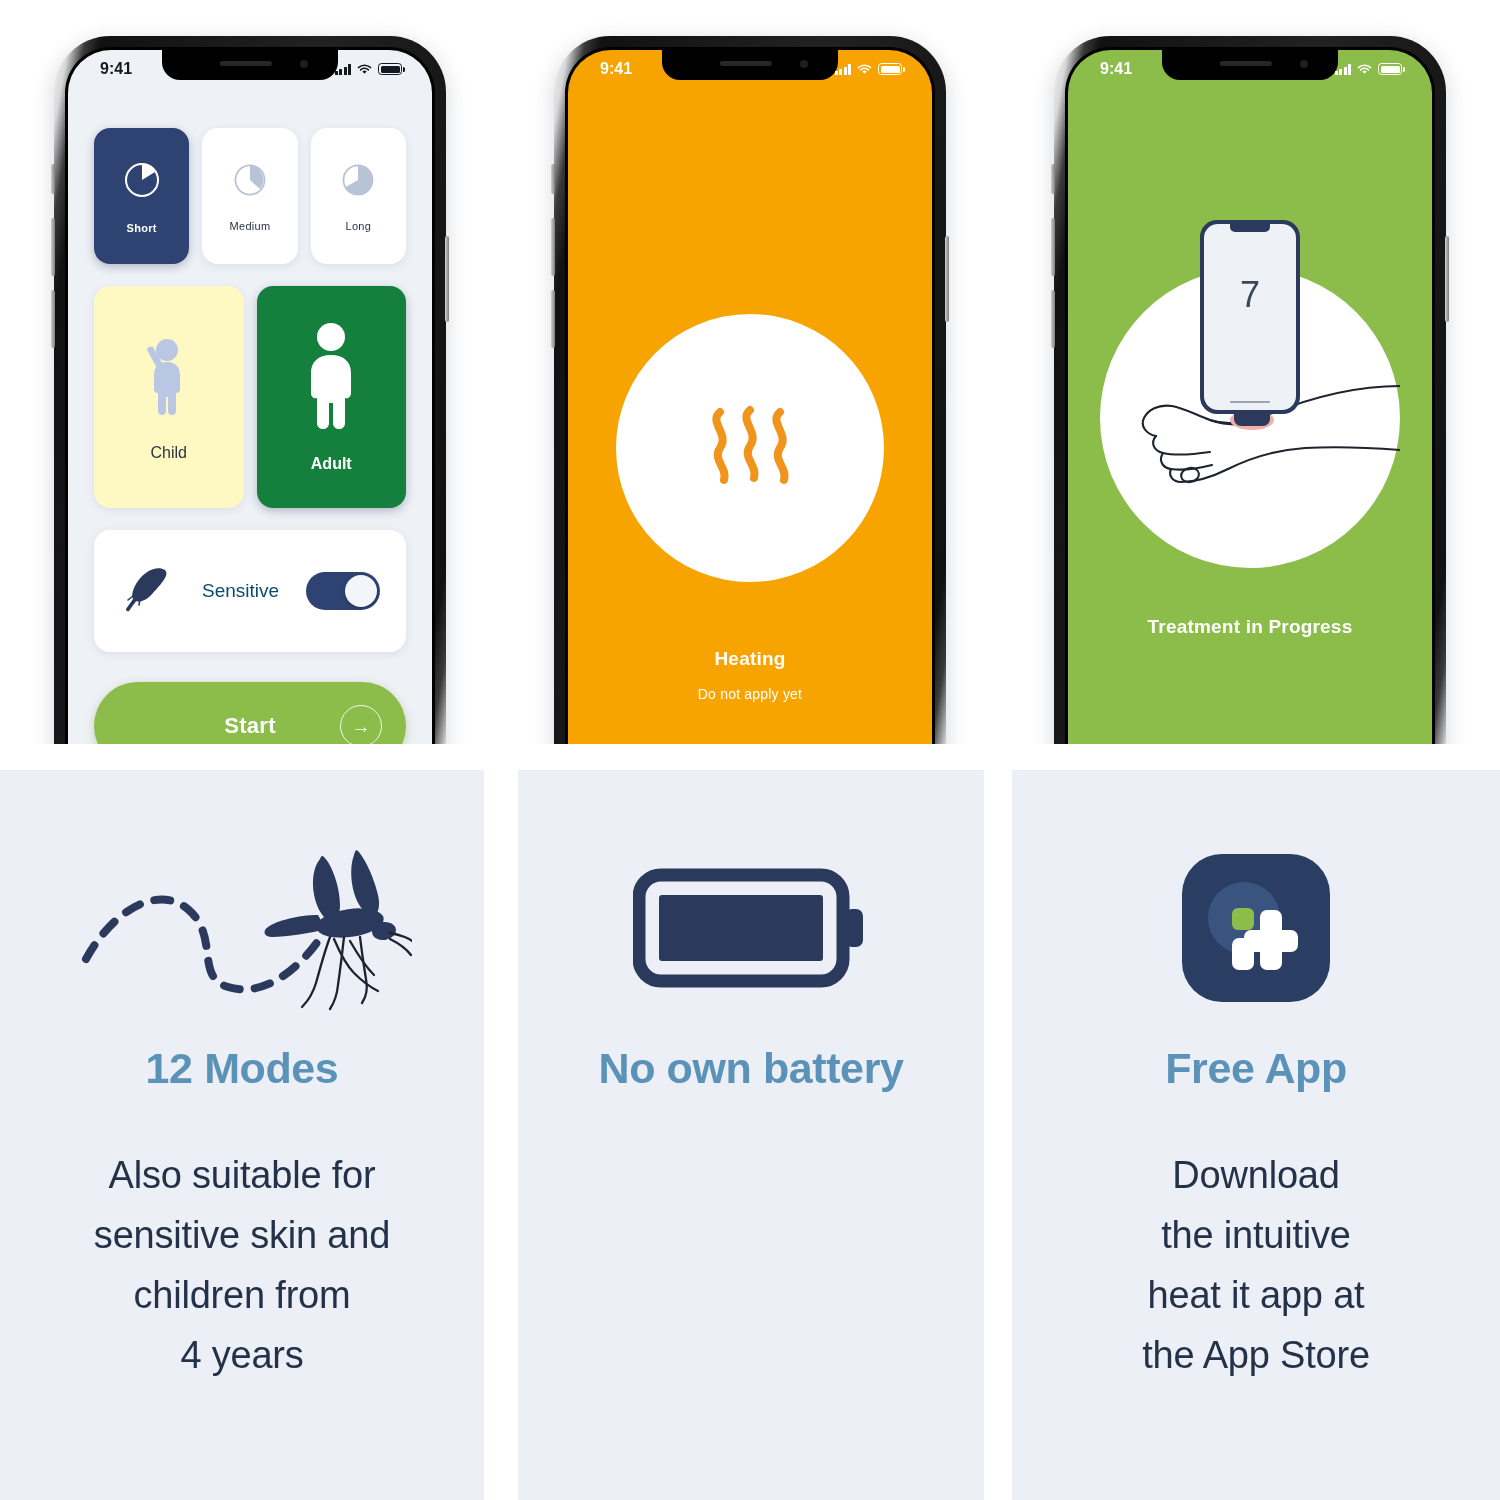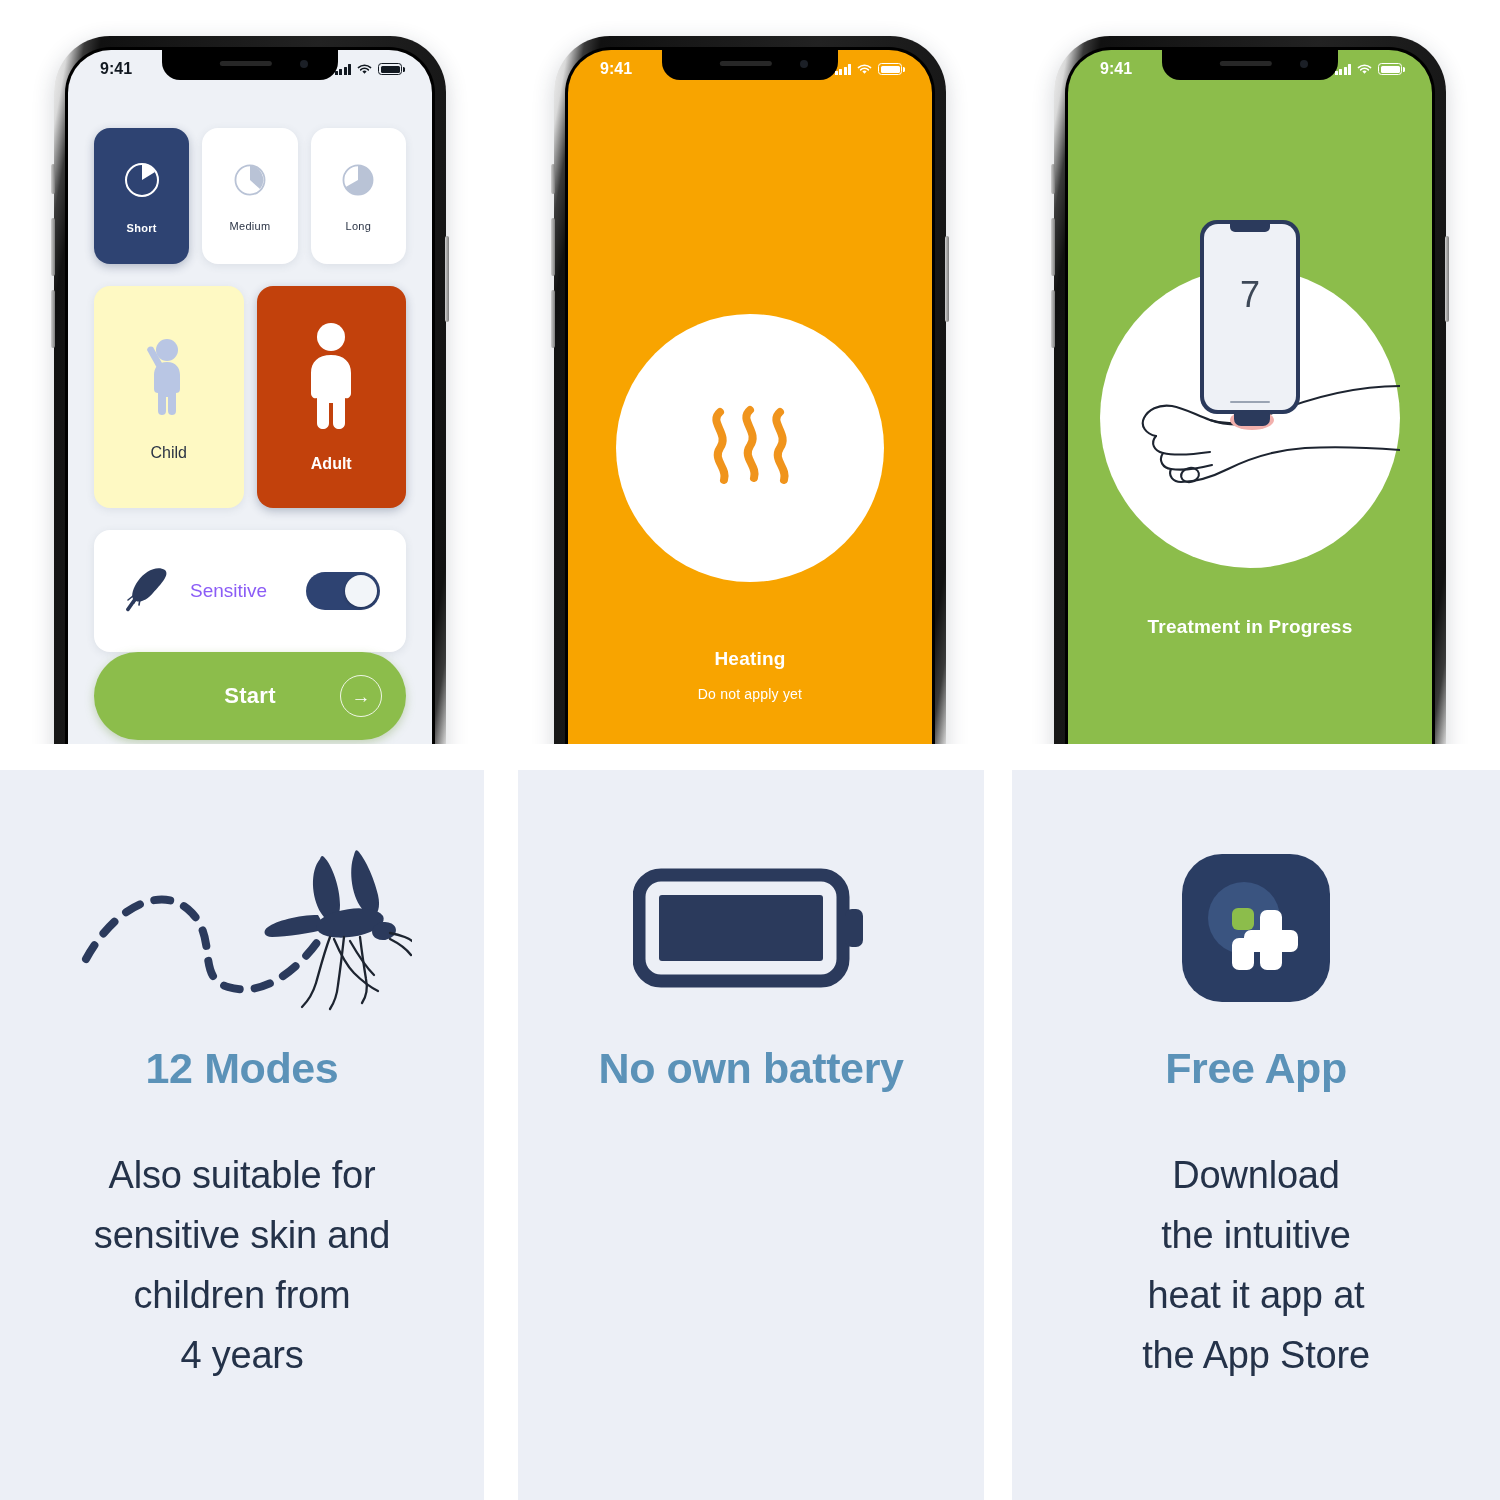--- a/index.html
+++ b/index.html
@@ -118,41 +118,41 @@
   .mode-card.sel { background: #2e4372; box-shadow: 0 3px 10px rgba(40,55,90,.30); }
   .mode-label { font-size: 11px; color: #2b3445; letter-spacing: .3px; }
   .mode-card.sel .mode-label { color: #ffffff; font-weight: bold; }
 
   .who-row { display: flex; gap: 13px; margin-top: 22px; }
   .who-card {
     flex: 1; height: 222px; border-radius: 16px; background: #fef9c3;
     display: flex; flex-direction: column; align-items: center; justify-content: center;
     box-shadow: 0 2px 8px rgba(60,75,100,.10);
   }
-  .who-card.sel { background: #c2410c; box-shadow: 0 3px 10px rgba(40,55,90,.30); }
+  .who-card.sel { background: #15803d; box-shadow: 0 3px 10px rgba(40,55,90,.30); }
   .who-label { font-size: 16px; color: #2b3445; margin-top: 22px; }
   .who-card.sel .who-label { color: #ffffff; font-weight: bold; }
 
   .sens-card {
     margin-top: 22px; height: 122px; border-radius: 16px; background: #ffffff;
     display: flex; align-items: center; padding: 0 26px;
     box-shadow: 0 2px 8px rgba(60,75,100,.10);
   }
-  .sens-label { font-size: 19px; color: #8b5cf6; margin-left: 16px; flex: 1; }
+  .sens-label { font-size: 19px; color: #0c4a6e; margin-left: 28px; flex: 1; }
   .toggle {
     width: 74px; height: 38px; border-radius: 19px; background: #2e4372;
     position: relative; flex: none;
   }
   .toggle .knob {
     position: absolute; right: 3px; top: 3px; width: 32px; height: 32px;
     border-radius: 50%; background: #f2f5f9; box-shadow: 0 1px 3px rgba(0,0,0,.28);
   }
 
   .start-btn {
-    height: 88px; border-radius: 44px; background: #8cbd4b;
+    margin-top: 30px; height: 88px; border-radius: 44px; background: #8cbd4b;
     display: flex; align-items: center; justify-content: center; position: relative;
     box-shadow: 0 3px 10px rgba(110,150,60,.35);
   }
   .start-label { color: #ffffff; font-size: 22px; font-weight: bold; letter-spacing: .3px; }
   .start-arrow {
     position: absolute; right: 24px; top: 50%; transform: translateY(-50%);
     width: 42px; height: 42px; border-radius: 50%;
     border: 1.6px solid rgba(255,255,255,.85);
     display: flex; align-items: center; justify-content: center;
     color: #ffffff; font-size: 19px; line-height: 1;

